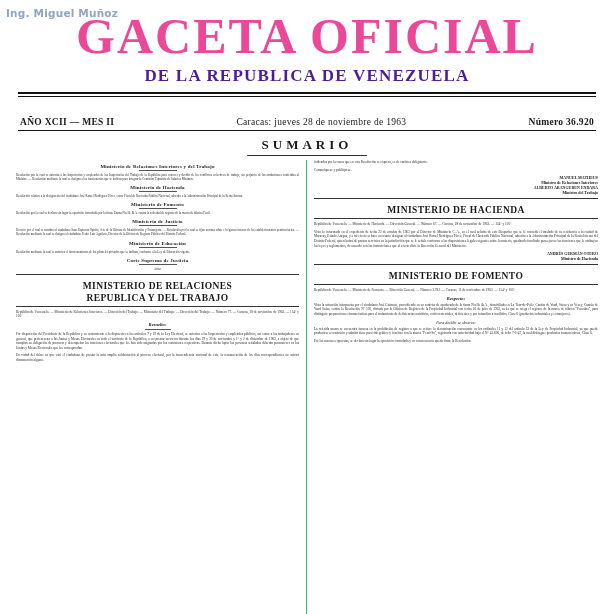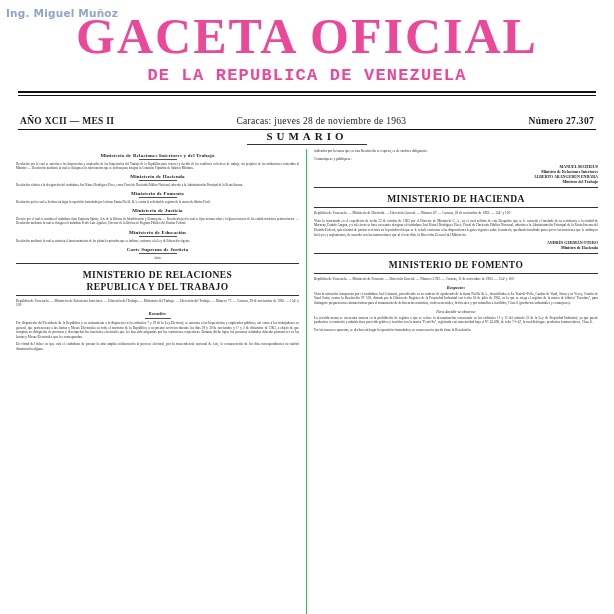--- a/index.html
+++ b/index.html
@@ -58,26 +58,26 @@
     font-family: "Liberation Serif", serif;
     font-weight: bold;
     font-size: 50px;
     line-height: 52px;
     letter-spacing: 2px;
     margin: 0;
     padding: 0 0 0 0;
     color: #ec4899;
   }
   .gaceta-sub {
-    font-family: Liberation Mono, monospace;
+    font-family: Liberation Serif, serif;
     font-weight: bold;
     font-size: 17px;
     letter-spacing: 1.2px;
     margin-top: 4px;
-    color: #ec4899;
+    color: #4c1d95;
   }
   .rule-thick {
     border-top: 2px solid #111;
     margin: 6px 18px 0 18px;
   }
   .rule-thin {
     border-top: 1px solid #111;
     margin: 2px 18px 0 18px;
   }
   .issue-line {
@@ -94,23 +94,24 @@
     font-size: 9.5px;
   }
   .rule-after-issue {
     border-top: 1px solid #111;
     margin: 3px 18px 0 18px;
   }
 
   
   .sumario-head {
     text-align: center;
-    font-size: 11px;
+    font-size: 13px;
     font-weight: bold;
     letter-spacing: 4px;
+    margin-top: 6px;
   }
   .sumario-rule {
     width: 120px;
     border-top: 1px solid #333;
     margin: 2px auto 4px auto;
   }
 
   
   .body {
     position: relative;
@@ -202,21 +203,21 @@
   </div>
 
   <div class="masthead">
     <div class="gaceta-title">GACETA OFICIAL</div>
     <div class="gaceta-sub">DE LA REPUBLICA DE VENEZUELA</div>
     <div class="rule-thick"></div>
     <div class="rule-thin"></div>
     <div class="issue-line">
       <span>AÑO XCII — MES II</span>
       <span class="center">Caracas: jueves 28 de noviembre de 1963</span>
-      <span>Número 27.307</span>
+      <span>Número 36.920</span>
     </div>
     <div class="rule-after-issue"></div>
   </div>
 
   <div class="sumario-head">SUMARIO</div>
   <div class="sumario-rule"></div>
 
 
   <div class="body">
 

